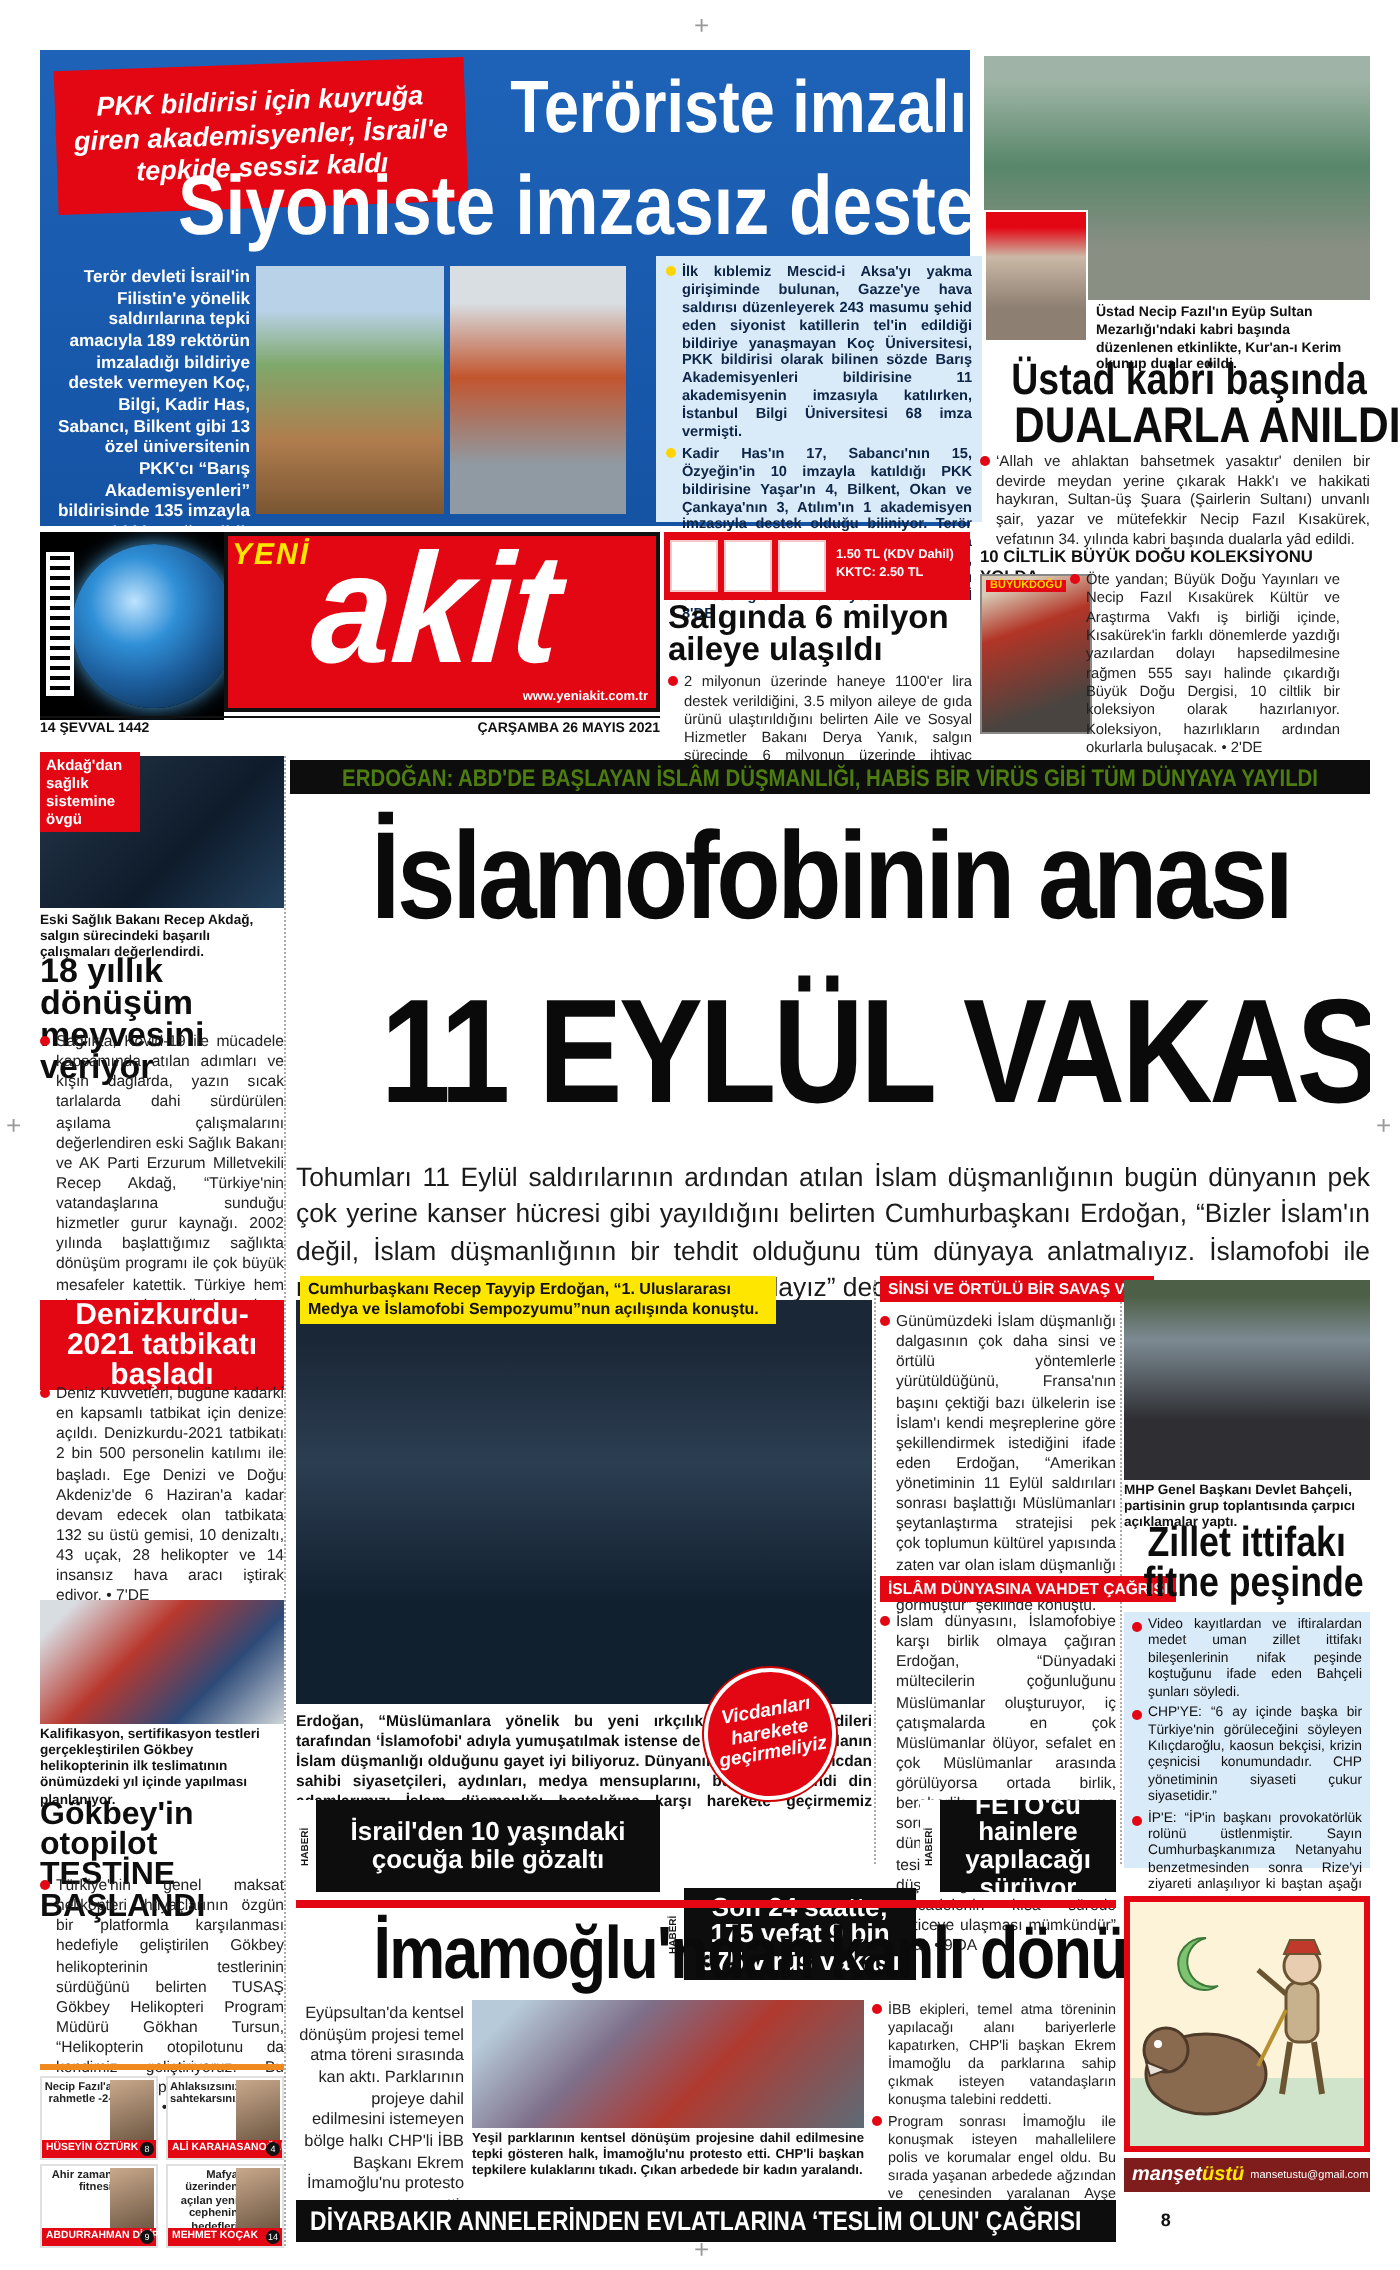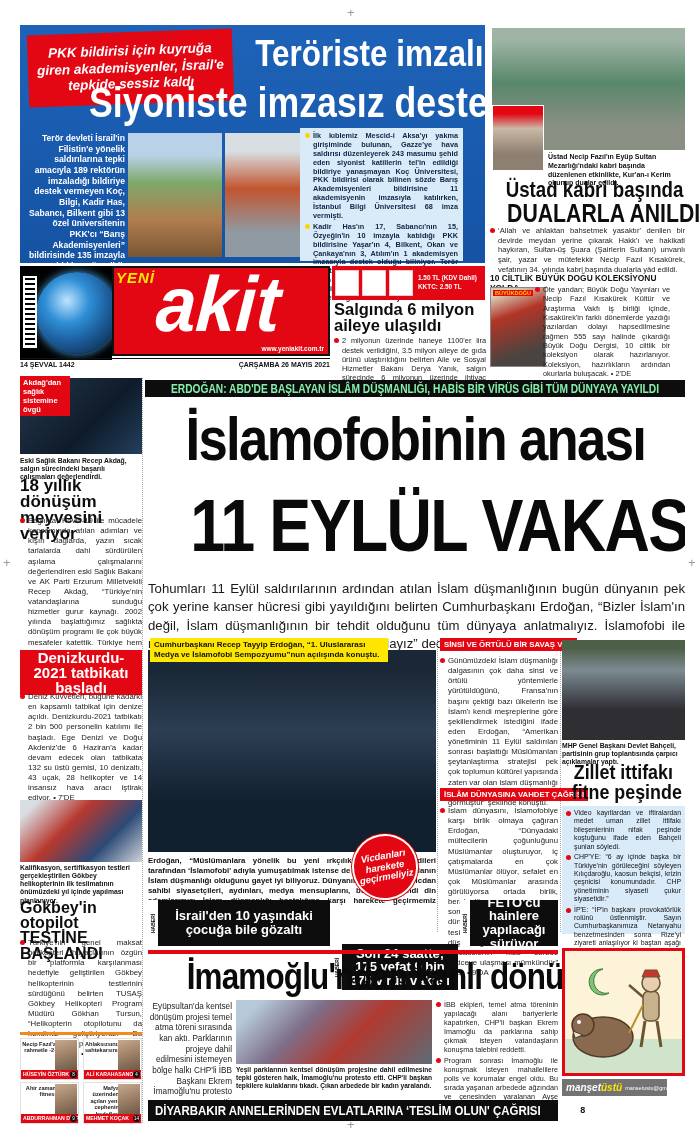--- a/index.html
+++ b/index.html
@@ -17,21 +17,21 @@
   #top-blue { left:20px; top:25px; width:465px; height:238px; background:linear-gradient(180deg,#1e63b8,#1553a4); }
   .kbox { position:absolute; left:8px; top:7px; width:205px; height:72px; background:#e30613; color:#fff;
           font-weight:bold; font-style:italic; font-size:13.5px; line-height:1.25; text-align:center;
           display:flex; align-items:center; justify-content:center; transform:rotate(-2deg); padding:2px 6px; }
   .top-h1 { position:absolute; left:215px; top:8px; width:250px; text-align:center; color:#fff; font-weight:900; font-size:37px; }
   .top-h2 { position:absolute; left:0; top:54px; width:465px; text-align:center; color:#fff; font-weight:900; font-size:42px;margin-left:32px; }
   .top-lede { position:absolute; left:7px; top:108px; width:98px; height:124px; color:#fff; font-weight:bold;
               font-size:8.6px; line-height:1.24; text-align:right; }
   .uniphoto1 { left:108px; top:108px; width:94px; height:124px; background:linear-gradient(180deg,#b9d2e8 18%,#7fa86b 40%,#b07d4e 70%,#7a5633); }
   .uniphoto2 { left:205px; top:108px; width:88px; height:124px; background:linear-gradient(180deg,#d8dee2 15%,#c2552e 45%,#8f9aa2 80%); }
-  .top-bullets { position:absolute; left:280px; top:103px; width:163px; height:133px; background:#d9eaf8;
+  .top-bullets { position:absolute; left:308px; top:103px; width:163px; height:133px; background:#d9eaf8;
                  padding:4px 5px; font-size:7.3px; line-height:1.22; color:#0d2546; font-weight:bold; }
   .b-row { display:flex; gap:3px; margin-bottom:2px; }
   .dot-y { flex:0 0 auto; width:5px; height:5px; border-radius:50%; background:#ffd400; margin-top:1px; }
   .dot-r { flex:0 0 auto; width:5px; height:5px; border-radius:50%; background:#e30613; margin-top:2px; }
 
   
   #ustad { left:490px; top:25px; width:195px; height:343px; }
   .ustad-photo { left:2px; top:3px; width:193px; height:122px; background:linear-gradient(180deg,#9fb4a6 10%,#58876a 45%,#8a8f84 80%); }
   .ustad-inset { left:2px; top:80px; width:52px; height:66px; background:linear-gradient(180deg,#e30613 12%,#cbb8a6 35%,#8d7f72 75%); border:1px solid #fff; }
   .ustad-cap { left:58px; top:128px; width:137px; font-size:7px; font-weight:bold; line-height:1.25; color:#111; }
@@ -58,21 +58,21 @@
   .price { color:#fff; font-size:6.4px; font-weight:bold; line-height:1.4; margin-left:2px; }
   #dateline { left:20px; top:358px; width:310px; height:12px; border-top:1.5px solid #111; display:flex; justify-content:space-between;
               font-size:7px; font-weight:bold; color:#111; padding-top:2px; }
 
   
   #salgin { left:334px; top:302px; width:152px; height:72px; }
   .salgin-h { font-weight:900; font-size:16.5px; line-height:.95; color:#0d0d0d; }
   .salgin-t { margin-top:3px; font-size:7.4px; line-height:1.25; color:#222; }
 
   
-  #kickerbar { left:145px; top:380px; width:540px; height:17px; background:#0d0d0d; color:#86efac; display:flex;
+  #kickerbar { left:145px; top:380px; width:540px; height:17px; background:#0d0d0d; color:#4d7c0f; display:flex;
                align-items:center; justify-content:center; font-weight:bold; font-size:12px; white-space:nowrap; }
   #mainhl { left:145px; top:399px; width:540px; height:178px; text-align:center; color:#0a0a0a; overflow:hidden; }
   .mh1 { font-weight:900; font-size:62px; line-height:80px; letter-spacing:-2px; }
   .mh2 { font-weight:900; font-size:74px; line-height:94px; letter-spacing:-2px; }
   #deck { left:148px; top:580px; width:537px; height:58px; font-size:13.2px; line-height:1.4; color:#1a1a1a; }
 
   
   .side-rule { left:142px; top:378px; width:0; height:745px; border-left:1px dotted #aaa; }
   #akdag-photo { left:20px; top:378px; width:122px; height:76px; background:linear-gradient(135deg,#26374a,#0e1b2b 60%,#23405c); }
   .akdag-label { position:absolute; left:0; top:-2px; width:50px; background:#e30613; color:#fff; font-weight:bold;
@@ -130,21 +130,21 @@
   .ima-cap { left:236px; top:1066px; width:196px; font-size:6.6px; font-weight:bold; line-height:1.25; color:#111; }
   .ima-bullets { left:436px; top:1000px; width:122px; font-size:7.2px; line-height:1.25; color:#222; }
 
   #diyar { left:148px; top:1100px; width:410px; height:21px; background:#0d0d0d; color:#fff; display:flex; align-items:center;
            justify-content:center; gap:6px; font-weight:900; font-size:13.5px; white-space:nowrap; }
   .circ8 { width:13px; height:13px; border-radius:50%; background:#fff; color:#111; font-size:9px; font-weight:bold;
            line-height:13px; text-align:center; }
 
   
   #cartoon { left:562px; top:948px; width:123px; height:128px; background:#fdf6e0; border:3px solid #e30613; }
-  #manset { left:562px; top:1079px; width:105px; height:17px; background:#737373; color:#fff; display:flex; align-items:center;
+  #manset { left:562px; top:1079px; width:123px; height:17px; background:#7f1d1d; color:#fff; display:flex; align-items:center;
             gap:3px; padding:0 4px; }
   .manset-b { font-weight:900; font-style:italic; font-size:10px; }
   .manset-b em { color:#ffe600; font-style:italic; }
   .manset-e { font-size:5.5px; }
 </style>
 </head>
 <body>
 
 <div id="page">
 

